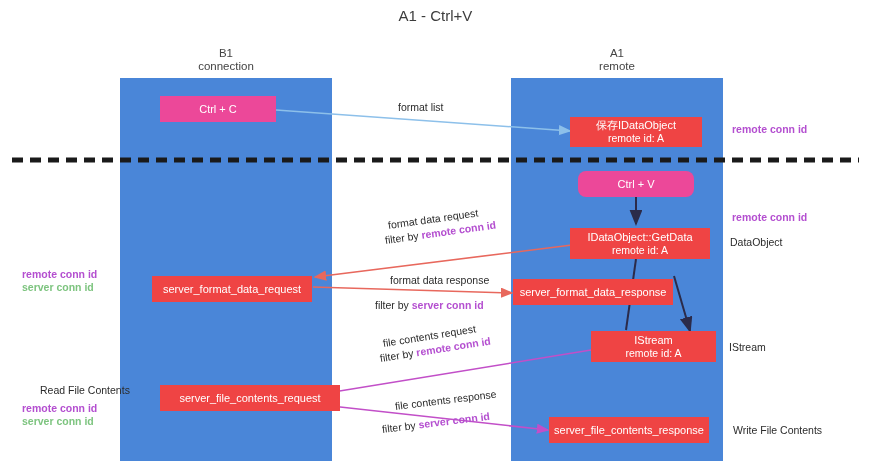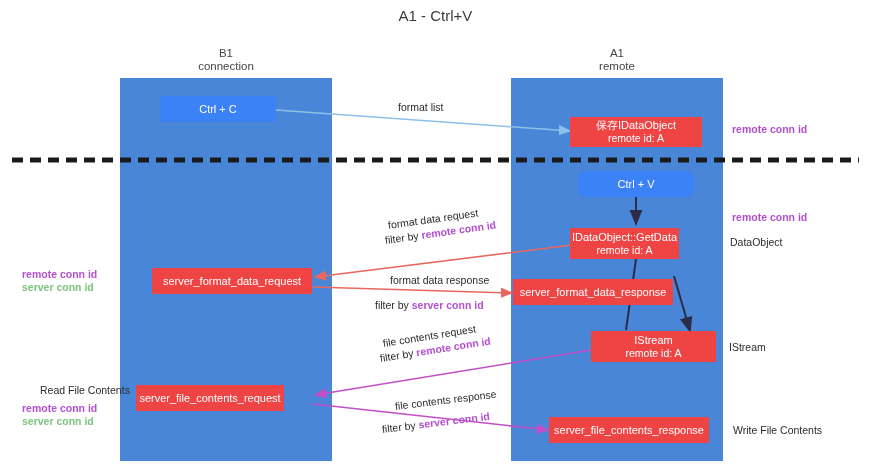--- a/index.html
+++ b/index.html
@@ -44,21 +44,21 @@
     position:absolute;
     display:flex;flex-direction:column;
     align-items:center;justify-content:center;
     color:#ffffff;
     font-size:11px;
     line-height:13px;
     text-align:center;
     box-sizing:border-box;
     padding:2px 4px;
   }
-  .box.green{background:#3b82f6;}
+  .box.green{background:#ec4899;}
   .box.orange{background:#ef4444;}
 
   .box .l2{font-size:10.5px;}
 
   
   .lbl{
     position:absolute;
     font-size:10.5px;
     line-height:13px;
     color:#2b2b2b;
@@ -136,39 +136,39 @@
 
   <div class="box orange" style="left:570px;top:117px;width:132px;height:30px;">
     <div>保存IDataObject</div>
     <div class="l2">remote id: A</div>
   </div>
 
   <div class="box green" style="left:578px;top:171px;width:116px;height:26px;border-radius:8px;">
     <div>Ctrl + V</div>
   </div>
 
-  <div class="box orange" style="left:570px;top:228px;width:109px;height:31px;">
+  <div class="box orange" style="left:570px;top:228px;width:140px;height:31px;">
     <div>IDataObject::GetData</div>
     <div class="l2">remote id: A</div>
   </div>
 
-  <div class="box orange" style="left:152px;top:268px;width:160px;height:26px;">
+  <div class="box orange" style="left:152px;top:276px;width:160px;height:26px;">
     <div>server_format_data_request</div>
   </div>
 
   <div class="box orange" style="left:513px;top:279px;width:160px;height:26px;">
     <div>server_format_data_response</div>
   </div>
 
   <div class="box orange" style="left:591px;top:331px;width:125px;height:31px;">
     <div>IStream</div>
     <div class="l2">remote id: A</div>
   </div>
 
-  <div class="box orange" style="left:136px;top:385px;width:148px;height:26px;">
+  <div class="box orange" style="left:160px;top:385px;width:180px;height:26px;">
     <div>server_file_contents_request</div>
   </div>
 
   <div class="box orange" style="left:549px;top:417px;width:160px;height:26px;">
     <div>server_file_contents_response</div>
   </div>
 
   <div class="lbl" style="left:398px;top:101px;">format list</div>
 
   <div class="lbl rot-a" style="left:388px;top:219px;">format data request</div>

